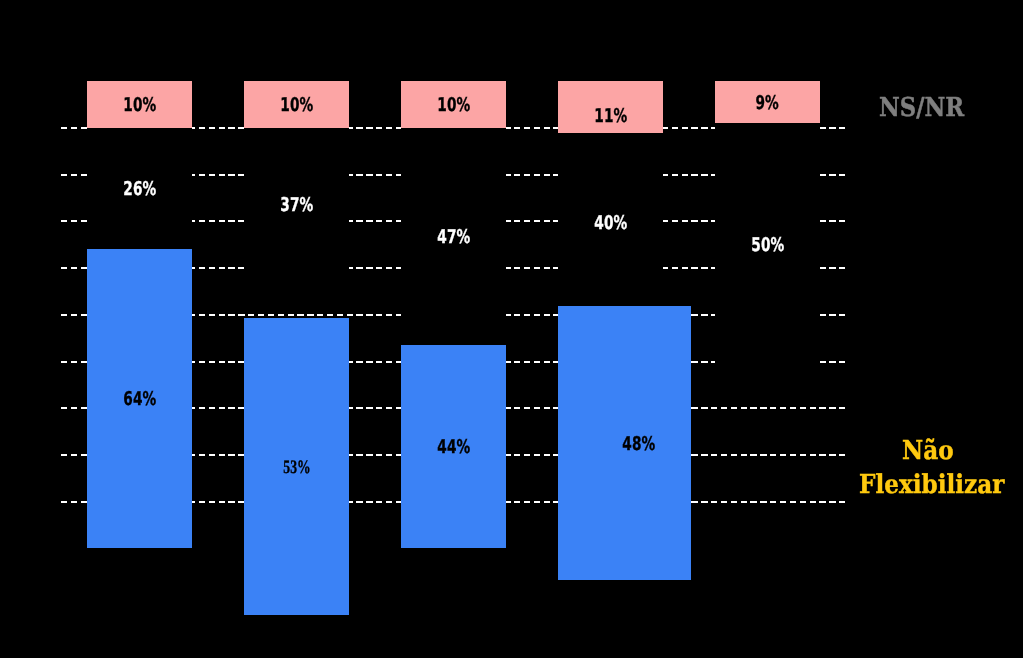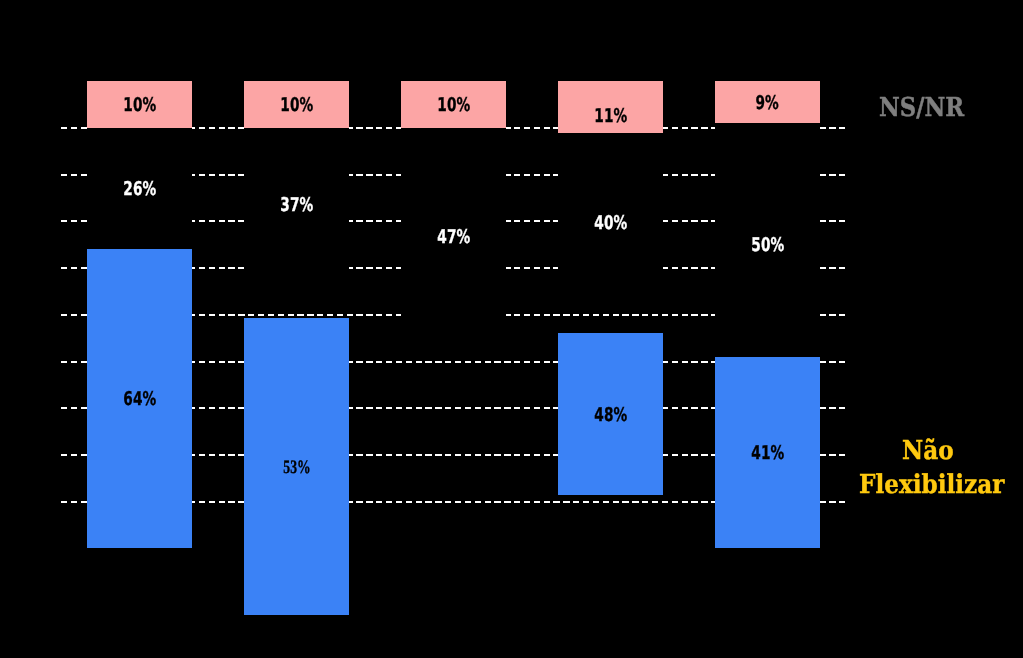--- a/index.html
+++ b/index.html
@@ -79,43 +79,43 @@
     </div>
   </div>
 
   <div class="bar-column" id="bar-column-3" style="left: 401.2px; top: 81.4px; height: 466.9px;">
     <div class="bar-segment seg-ns" style="top: 0px; height: 46.2277px;">
       <span class="bar-value-label lbl-dark">10%</span>
     </div>
     <div class="bar-segment seg-mid" style="top: 46.2277px; height: 217.27px; align-items: center;">
       <span class="bar-value-label lbl-light">47%</span>
     </div>
+    <div class="bar-segment seg-nao" style="top: 263.498px; height: 203.402px;">
+      <span class="bar-value-label lbl-dark">44%</span>
+    </div>
   </div>
 
   <div class="bar-column" id="bar-column-4" style="left: 558.2px; top: 81.4px; height: 466.9px;">
     <div class="bar-segment seg-ns" style="top: 0px; height: 69px;">
       <span class="bar-value-label lbl-dark">11%</span>
     </div>
     <div class="bar-segment seg-mid" style="top: 51.8778px; height: 179px;">
       <span class="bar-value-label lbl-light">40%</span>
     </div>
-    <div class="bar-segment seg-nao" style="top: 252px; height: 162px;">
+    <div class="bar-segment seg-nao" style="top: 225px; height: 274px; padding-left: 28px;">
       <span class="bar-value-label lbl-dark">48%</span>
     </div>
   </div>
 
   <div class="bar-column" id="bar-column-5" style="left: 715.2px; top: 81.4px; height: 466.9px;">
     <div class="bar-segment seg-ns" style="top: 0px; height: 42.021px;">
       <span class="bar-value-label lbl-dark">9%</span>
     </div>
     <div class="bar-segment seg-mid" style="top: 42.021px; height: 242px;">
       <span class="bar-value-label lbl-light">50%</span>
     </div>
-    <div class="bar-segment seg-nao" style="top: 275.471px; height: 191.429px;">
-      <span class="bar-value-label lbl-dark">41%</span>
-    </div>
   </div>
 
   <div class="legend-label" id="legend-nsnr">NS/NR</div>
   <div class="legend-label" id="legend-nao">Não</div>
   <div class="legend-label" id="legend-flexibilizar">Flexibilizar</div>
 
 </div>
 
 </body></html>

